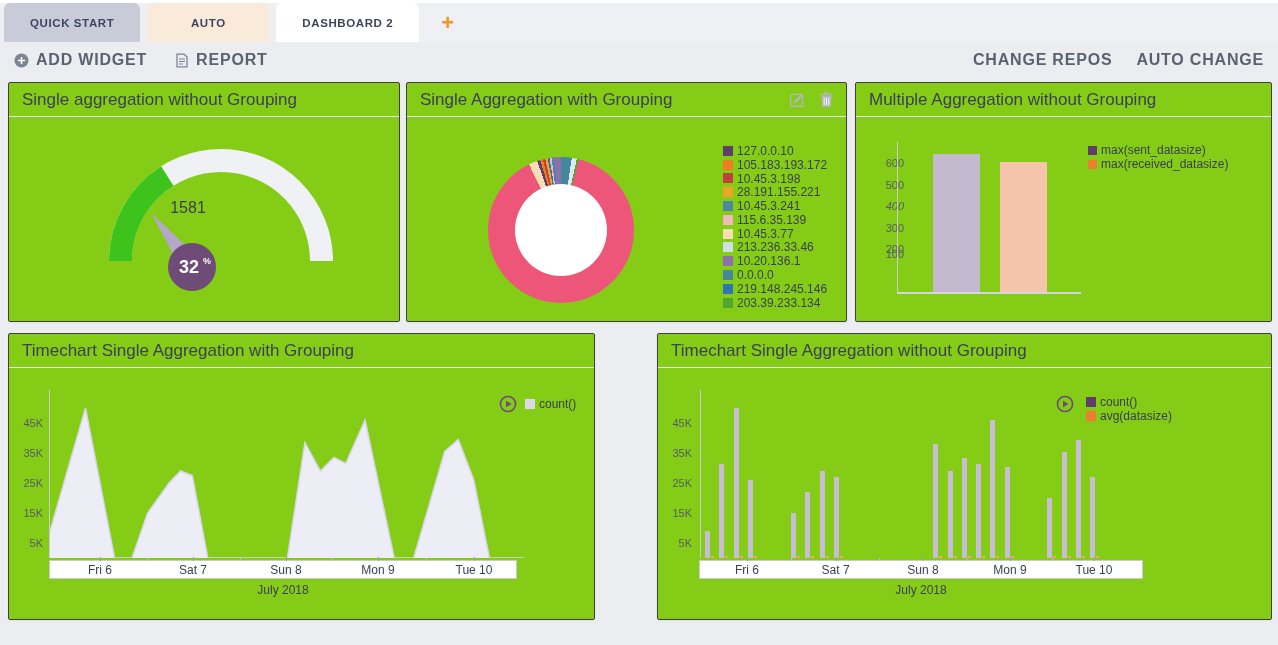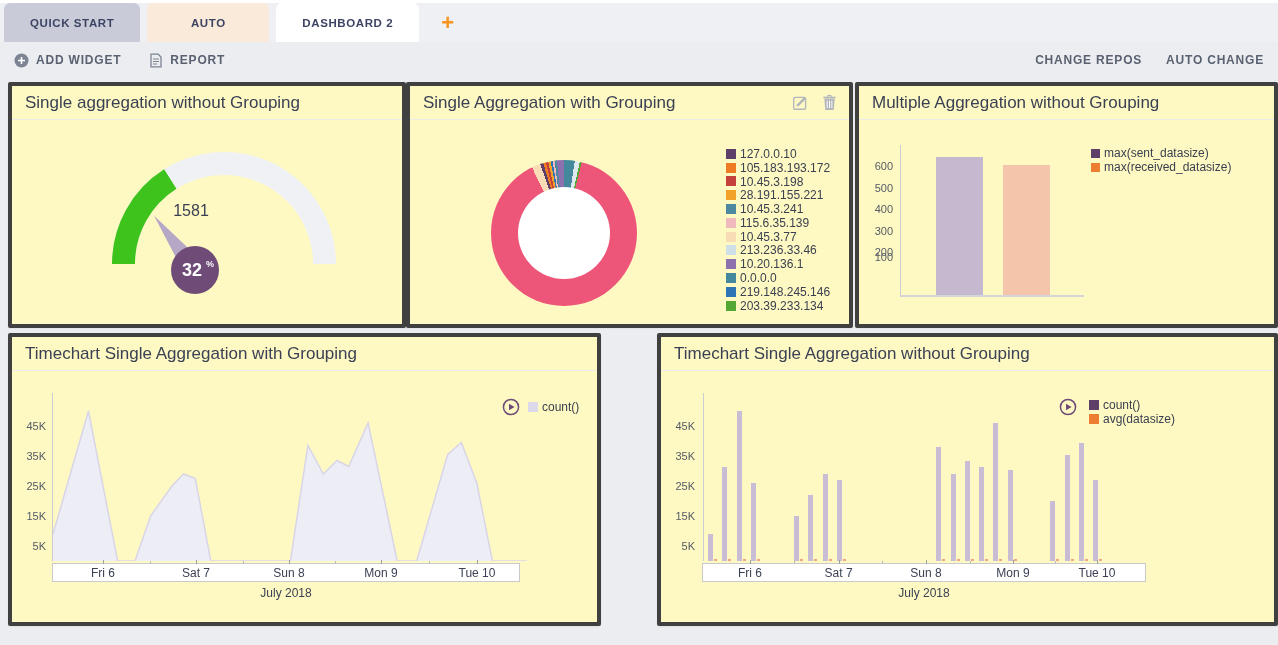--- a/index.html
+++ b/index.html
@@ -11,26 +11,26 @@
   .tabs{display:flex;gap:7px;}
   .tab{min-width:70px;padding:0 26px;display:flex;align-items:center;justify-content:center;
        font-size:11.5px;font-weight:700;letter-spacing:.6px;color:#3d4463;border-radius:6px 6px 0 0;cursor:pointer;}
   .tab.muted{background:#c9ccd8;}
   .tab.cream{background:#f9ead9;}
   .tab.active{background:#ffffff;}
   .add-tab{display:flex;align-items:center;margin-left:22px;font-size:22px;font-weight:700;color:#f7941e;cursor:pointer;line-height:1;}
 
   
   .toolbar{height:36px;display:flex;align-items:center;padding:0 14px;background:#ebedf0;}
-  .tb-item{display:flex;gap:7px;font-size:12px;font-weight:700;letter-spacing:.8px;color:#5a6272;cursor:pointer;margin-right:28px;}
+  .tb-item{display:flex;align-items:center;gap:7px;font-size:16px;font-weight:700;letter-spacing:.8px;color:#5a6272;cursor:pointer;margin-right:28px;}
   .tb-right{margin-left:auto;display:flex;}
   .tb-right .tb-item{margin-right:0;margin-left:24px;}
 
   
-  .widget{position:absolute;background:#fef9c3;border:4px solid #404040;border-radius:2px;box-shadow:0 1px 2px rgba(0,0,0,.05);}
+  .widget{position:absolute;background:#84cc16;border:1px solid #404040;border-radius:2px;box-shadow:0 1px 2px rgba(0,0,0,.05);}
   .w-header{height:33px;display:flex;align-items:center;padding:0 13px;border-bottom:1px solid #ececee;position:relative;}
   .w-title{font-size:17px;color:#3b4154;}
   .w-hicons{position:absolute;right:12px;top:8px;display:flex;gap:13px;}
   .w-hicons svg{cursor:pointer;}
   .w-body{position:relative;}
 
   #w1{left:8px;top:82px;width:390px;height:238px;}
   #w2{left:406px;top:82px;width:439px;height:238px;}
   #w3{left:855px;top:82px;width:415px;height:238px;}
   #w4{left:8px;top:333px;width:585px;height:285px;}
@@ -41,21 +41,21 @@
   
   .donut-ring{position:absolute;left:81px;top:40px;width:146px;height:146px;border-radius:50%;}
   .donut-hole{position:absolute;left:108px;top:67px;width:92px;height:92px;border-radius:50%;background:#fff;}
   .legend{position:absolute;font-size:12px;color:#3a4050;}
   #donut-legend{left:316px;top:27px;}
   .lg-row{display:flex;align-items:center;height:13.8px;cursor:pointer;}
   .lg-sw{width:10px;height:10px;margin-right:4px;flex:none;}
 
   
   .plot3{position:absolute;left:41px;top:25px;width:183px;height:150px;border-left:1px solid #c9ccd1;border-bottom:2px solid #d4d6da;}
-  .ytick{position:absolute;width:34px;text-align:right;font-size:11px;color:#555b66;}
+  .ytick{position:absolute;width:48px;text-align:right;font-size:11px;color:#555b66;}
   .vbar{position:absolute;bottom:0;}
 
   
   .tc-plot{position:absolute;border-left:1px solid #c9ccd1;}
   .tc-band{position:absolute;height:19px;background:#fff;border:1px solid #c9c9ce;box-sizing:border-box;}
   .band-label{position:absolute;top:2px;transform:translateX(-50%);font-size:12px;color:#3b4154;}
   .band-tick{position:absolute;width:1px;background:#9aa0a8;}
   .xcaption{position:absolute;transform:translateX(-50%);font-size:12px;color:#3b4154;}
   .play-btn{position:absolute;width:18px;height:18px;cursor:pointer;}
   .lg-col{position:absolute;font-size:12px;color:#3a4050;}
@@ -186,21 +186,21 @@
   </div>
 
   <div class="widget" id="w3">
     <div class="w-header">
       <span class="w-title">Multiple Aggregation without Grouping</span>
     </div>
     <div class="w-body">
       <div id="w3-yticks">
           <div class="ytick" style="left: 0px; top: 40.4286px;">600</div>
           <div class="ytick" style="left: 0px; top: 61.8571px;">500</div>
-          <div class="ytick" style="left: 0px; top: 83.2857px;">400</div>
+          <div class="ytick" style="left: 0px; top: 83.2857px; font-style: italic;">400</div>
           <div class="ytick" style="left: 0px; top: 104.714px;">300</div>
           <div class="ytick" style="left: 0px; top: 126.143px;">200</div>
           <div class="ytick" style="left: 0px; top: 131px;">100</div>
         </div>
       <div class="plot3" id="w3-plot">
           <div class="vbar" style="left: 34.7px; width: 47px; height: 138.2px; background: rgb(197, 185, 207);"></div>
           <div class="vbar" style="left: 102.3px; width: 47px; height: 130.5px; background: rgb(244, 197, 171);"></div>
         </div>
       <div class="legend" id="w3-legend" style="left:232px;top:26px;">
           <div class="lg-row" style="height: 14px;">

